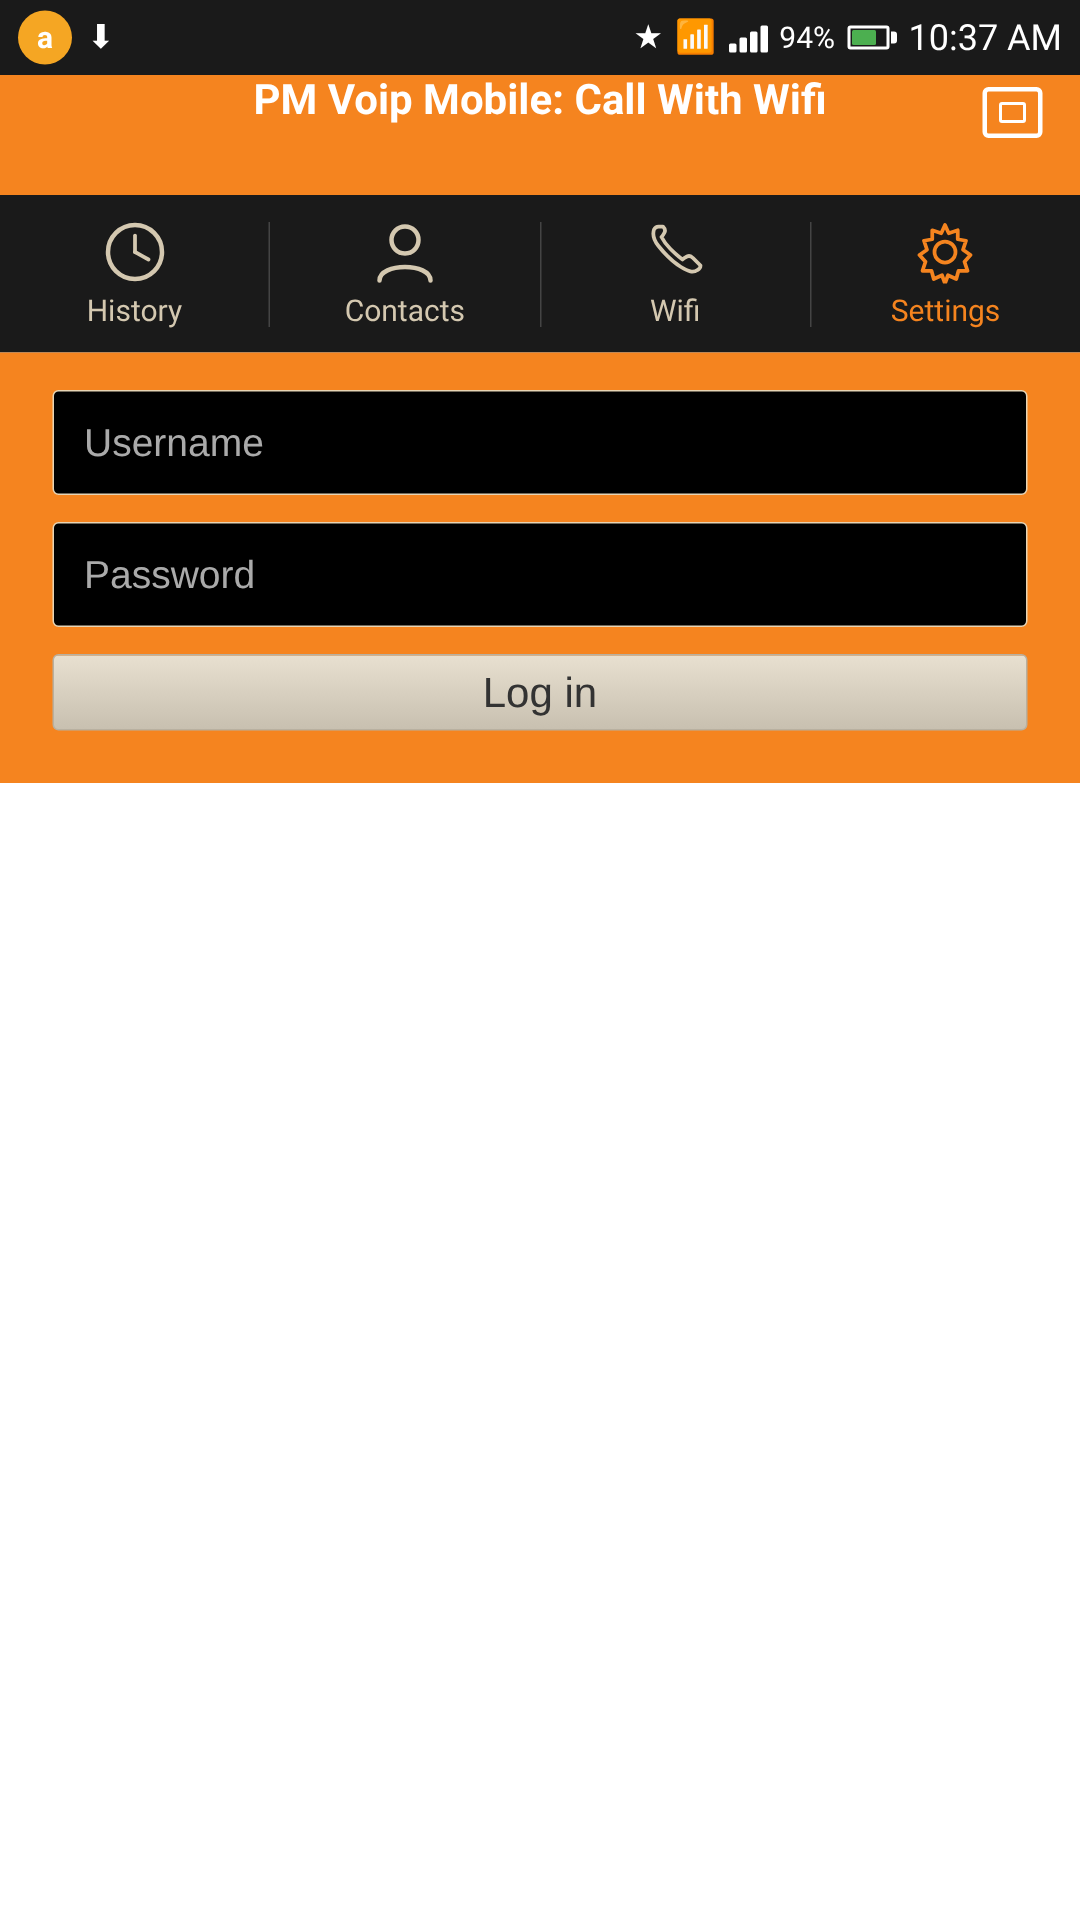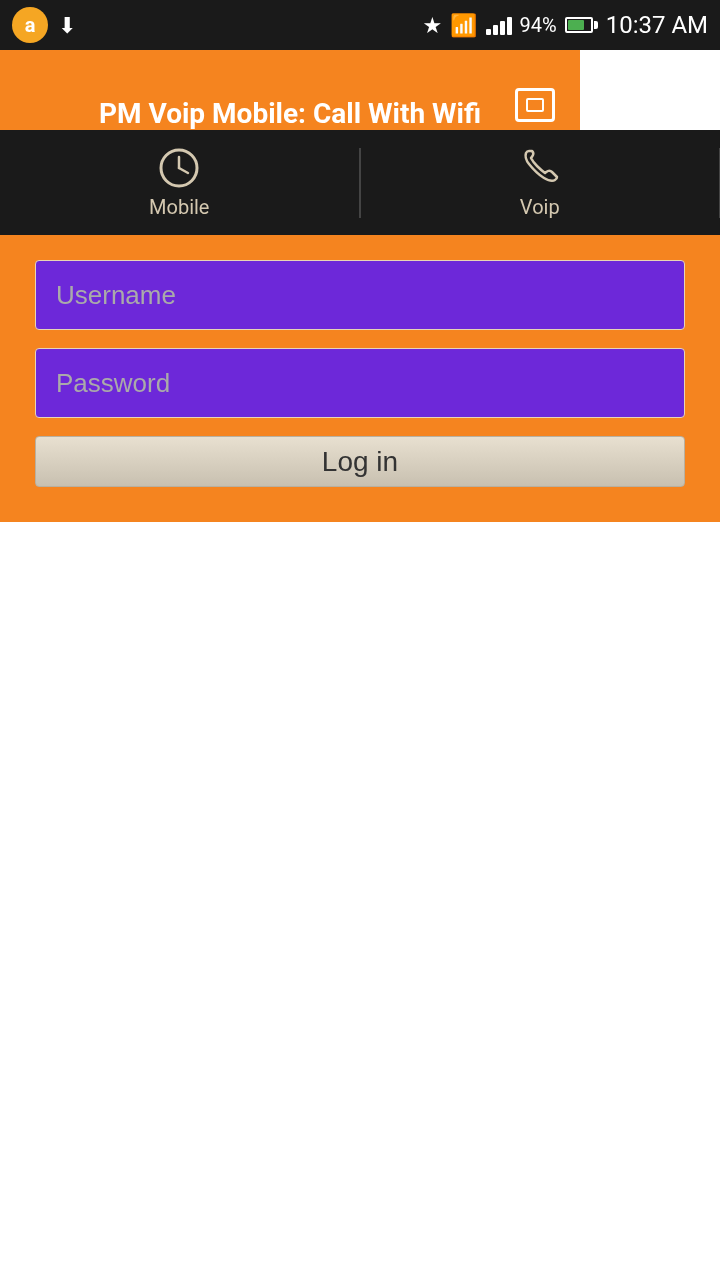--- a/index.html
+++ b/index.html
@@ -108,25 +108,25 @@
     .battery-tip {
       width: 4px;
       height: 8px;
       background: white;
       border-radius: 0 2px 2px 0;
       margin-left: 1px;
     }
 
     
     #app-header {
-      width: 580px;
+      width: 720px;
       height: 80px;
       background: #f5841f;
       display: flex;
-      align-items: flex-end;
+      align-items: flex-start;
       justify-content: space-between;
       padding: 0 20px;
     }
 
     .app-title {
       font-size: 28px;
       font-weight: bold;
       color: white;
       text-align: center;
       flex: 1;
@@ -198,21 +198,21 @@
     
     #settings-content {
       width: 720px;
       background: #f5841f;
       padding: 25px 35px 35px 35px;
     }
 
     .form-input {
       width: 100%;
       height: 70px;
-      background: #6d28d9;
+      background: #000000;
       border: 1px solid #e8d5b5;
       border-radius: 4px;
       font-size: 26px;
       color: #aaa;
       padding: 0 20px;
       margin-bottom: 18px;
       outline: none;
     }
 
     .form-input::placeholder {
@@ -305,37 +305,51 @@
 </div>
 
 <div id="nav-tabs">
 
   <div class="nav-tab">
     <svg class="clock-svg" viewBox="0 0 42 42" fill="none" xmlns="http://www.w3.org/2000/svg">
       <circle cx="21" cy="21" r="18" stroke="#d4c8b0" stroke-width="3" fill="none"></circle>
       <line x1="21" y1="21" x2="21" y2="10" stroke="#d4c8b0" stroke-width="2.5" stroke-linecap="round"></line>
       <line x1="21" y1="21" x2="30" y2="26" stroke="#d4c8b0" stroke-width="2.5" stroke-linecap="round"></line>
     </svg>
-    <span class="nav-tab-label">Mobile</span>
+    <span class="nav-tab-label">History</span>
   </div>
 
   <div class="tab-divider"></div>
 
+  <div class="nav-tab">
+    <svg class="person-svg" viewBox="0 0 38 42" fill="none" xmlns="http://www.w3.org/2000/svg">
+      <circle cx="19" cy="13" r="9" stroke="#d4c8b0" stroke-width="3" fill="none"></circle>
+      <path d="M2 40 C2 28 36 28 36 40" stroke="#d4c8b0" stroke-width="3" fill="none" stroke-linecap="round"></path>
+    </svg>
+    <span class="nav-tab-label">Contacts</span>
+  </div>
 
   <div class="tab-divider"></div>
 
   <div class="nav-tab">
     <svg class="phone-svg" viewBox="0 0 38 42" fill="none" xmlns="http://www.w3.org/2000/svg">
       <path d="M8 4 C8 4 6 4 5 6 C4 9 4 12 8 17 C12 22 18 28 23 31 C28 34 31 35 34 33 C36 32 36 30 36 30 L31 25 C31 25 29 23 27 24 C25 25 24 26 24 26 C24 26 20 23 16 19 C12 15 10 11 10 11 C10 11 11 10 12 8 C13 6 11 4 11 4 Z" stroke="#d4c8b0" stroke-width="2.5" fill="none" stroke-linecap="round" stroke-linejoin="round"></path>
     </svg>
-    <span class="nav-tab-label">Voip</span>
+    <span class="nav-tab-label">Wifi</span>
   </div>
 
   <div class="tab-divider"></div>
 
+  <div class="nav-tab active">
+    <svg class="gear-svg" viewBox="0 0 42 42" fill="none" xmlns="http://www.w3.org/2000/svg">
+      <circle cx="21" cy="21" r="7" stroke="#f5841f" stroke-width="2.5" fill="none"></circle>
+      <path d="M21 3 L23.5 8.5 L29.5 6.5 L29.5 12.5 L35 13.5 L33 19.5 L38 23 L34 27.5 L36 33.5 L30 33.5 L28.5 39 L23 36.5 L21 42 L19 36.5 L13.5 39 L12 33.5 L6 33.5 L8 27.5 L4 23 L9 19.5 L7 13.5 L12.5 12.5 L12.5 6.5 L18.5 8.5 Z" stroke="#f5841f" stroke-width="2.5" fill="none" stroke-linejoin="round"></path>
+    </svg>
+    <span class="nav-tab-label">Settings</span>
+  </div>
 
 </div>
 
 <div id="settings-content">
   <input type="text" class="form-input" placeholder="Username" style="">
   <input type="password" class="form-input" placeholder="Password" style="">
   <button class="login-btn">Log in</button>
 </div>
 
 <div id="white-area"></div>

